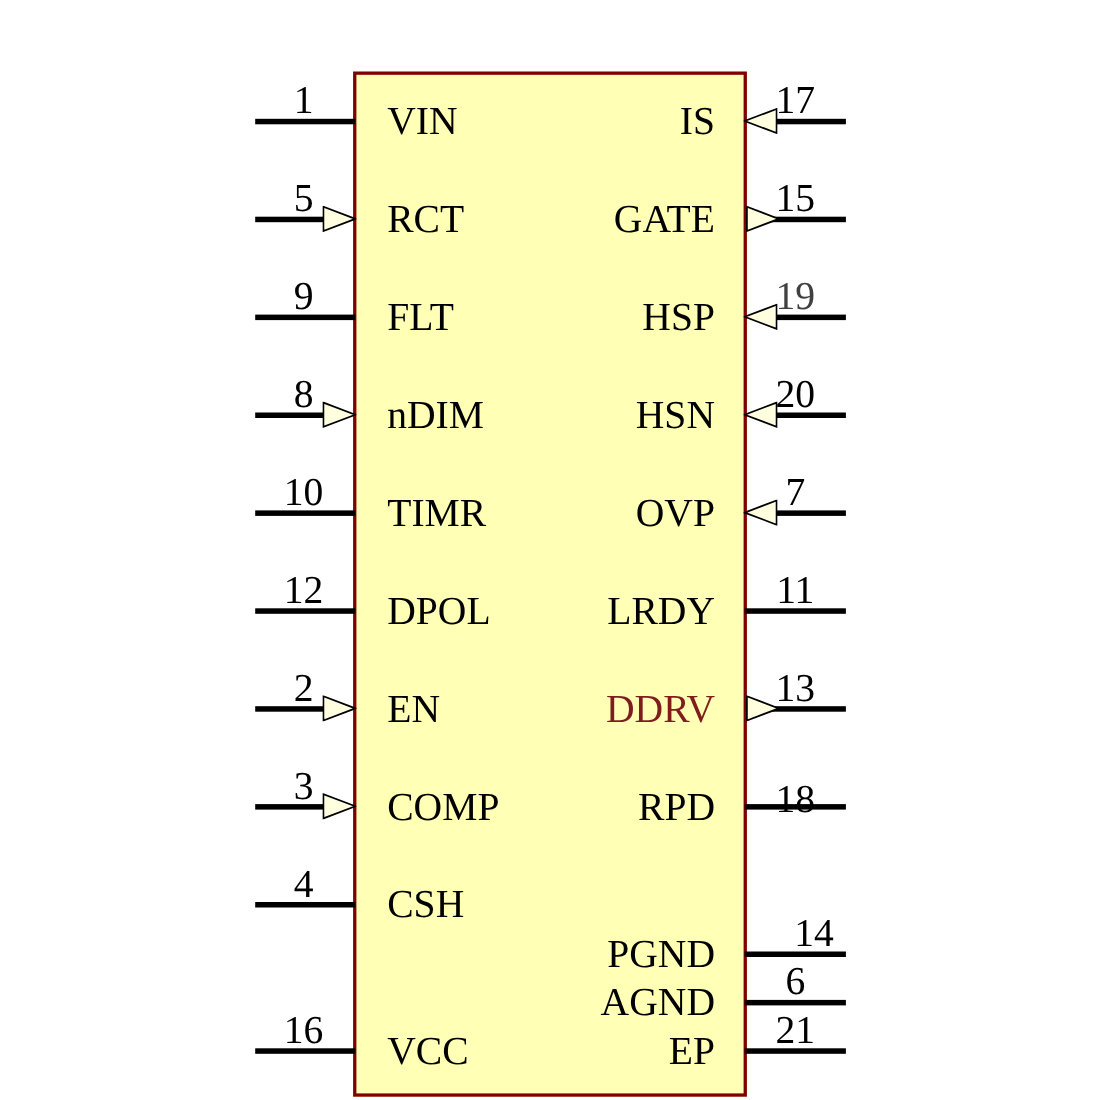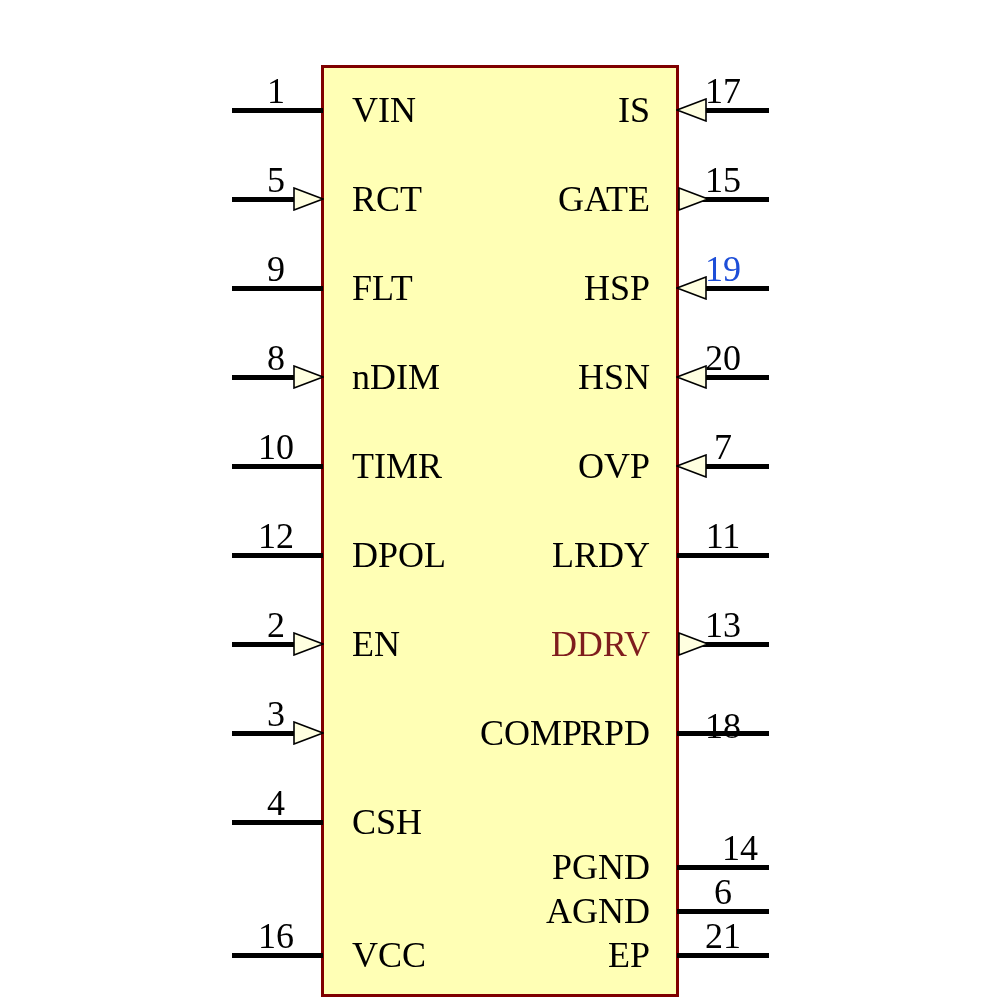--- a/index.html
+++ b/index.html
@@ -101,21 +101,21 @@
         <div class="pin-line" style="top: 642px; background: rgb(0, 0, 0); left: 232px; width: 64px;"></div>
         <div class="pin-number" style="top: 604px; width: 92px; left: 230px; color: rgb(0, 0, 0);">2</div>
         <div class="pin-label left-side" style="top: 623px; color: rgb(0, 0, 0); left: 352px; width: 230px;">EN</div>
         <svg class="pin-arrow" viewBox="0 0 31 24" style="left: 293px; top: 632px;">
           <polygon points="1,1 1,23 30,12" fill="#FFFFE0" stroke="#000000" stroke-width="1.6"></polygon>
         </svg>
       </div>
       <div>
         <div class="pin-line" style="top: 731px; background: rgb(0, 0, 0); left: 232px; width: 64px;"></div>
         <div class="pin-number" style="top: 693px; width: 92px; left: 230px; color: rgb(0, 0, 0);">3</div>
-        <div class="pin-label left-side" style="top: 712px; color: rgb(0, 0, 0); left: 352px; width: 230px; text-align: right;">COMP</div>
+        <div class="pin-label left-side" style="top: 712px; color: rgb(0, 0, 0); left: 352px; width: 230px;">COMP</div>
         <svg class="pin-arrow" viewBox="0 0 31 24" style="left: 293px; top: 721px;">
           <polygon points="1,1 1,23 30,12" fill="#FFFFE0" stroke="#000000" stroke-width="1.6"></polygon>
         </svg>
       </div>
       <div>
         <div class="pin-line" style="top: 820px; background: rgb(0, 0, 0); left: 232px; width: 91px;"></div>
         <div class="pin-number" style="top: 782px; width: 92px; left: 230px; color: rgb(0, 0, 0);">4</div>
         <div class="pin-label left-side" style="top: 801px; color: rgb(0, 0, 0); left: 352px; width: 230px;">CSH</div>
       </div>
       <div>
@@ -134,21 +134,21 @@
       <div>
         <div class="pin-line" style="top: 197px; background: rgb(0, 0, 0); left: 701px; width: 68px;"></div>
         <div class="pin-number" style="top: 159px; width: 92px; left: 677px; color: rgb(0, 0, 0);">15</div>
         <div class="pin-label right-side" style="top: 178px; color: rgb(0, 0, 0); left: 420px; width: 230px;">GATE</div>
         <svg class="pin-arrow" viewBox="0 0 31 24" style="left: 678px; top: 187px;">
           <polygon points="1,1 1,23 30,12" fill="#FFFFE0" stroke="#000000" stroke-width="1.6"></polygon>
         </svg>
       </div>
       <div>
         <div class="pin-line" style="top: 286px; background: rgb(0, 0, 0); left: 701px; width: 68px;"></div>
-        <div class="pin-number" style="top: 248px; width: 92px; left: 677px; color: #1d4ed8;">19</div>
+        <div class="pin-number" style="top: 248px; width: 92px; left: 677px; color: #404040;">19</div>
         <div class="pin-label right-side" style="top: 267px; color: rgb(0, 0, 0); left: 420px; width: 230px;">HSP</div>
         <svg class="pin-arrow" viewBox="0 0 31 24" style="left: 676px; top: 276px;">
           <polygon points="30,1 30,23 1,12" fill="#FFFFE0" stroke="#000000" stroke-width="1.6"></polygon>
         </svg>
       </div>
       <div>
         <div class="pin-line" style="top: 375px; background: rgb(0, 0, 0); left: 701px; width: 68px;"></div>
         <div class="pin-number" style="top: 337px; width: 92px; left: 677px; color: rgb(0, 0, 0);">20</div>
         <div class="pin-label right-side" style="top: 356px; color: rgb(0, 0, 0); left: 420px; width: 230px;">HSN</div>
         <svg class="pin-arrow" viewBox="0 0 31 24" style="left: 676px; top: 365px;">

